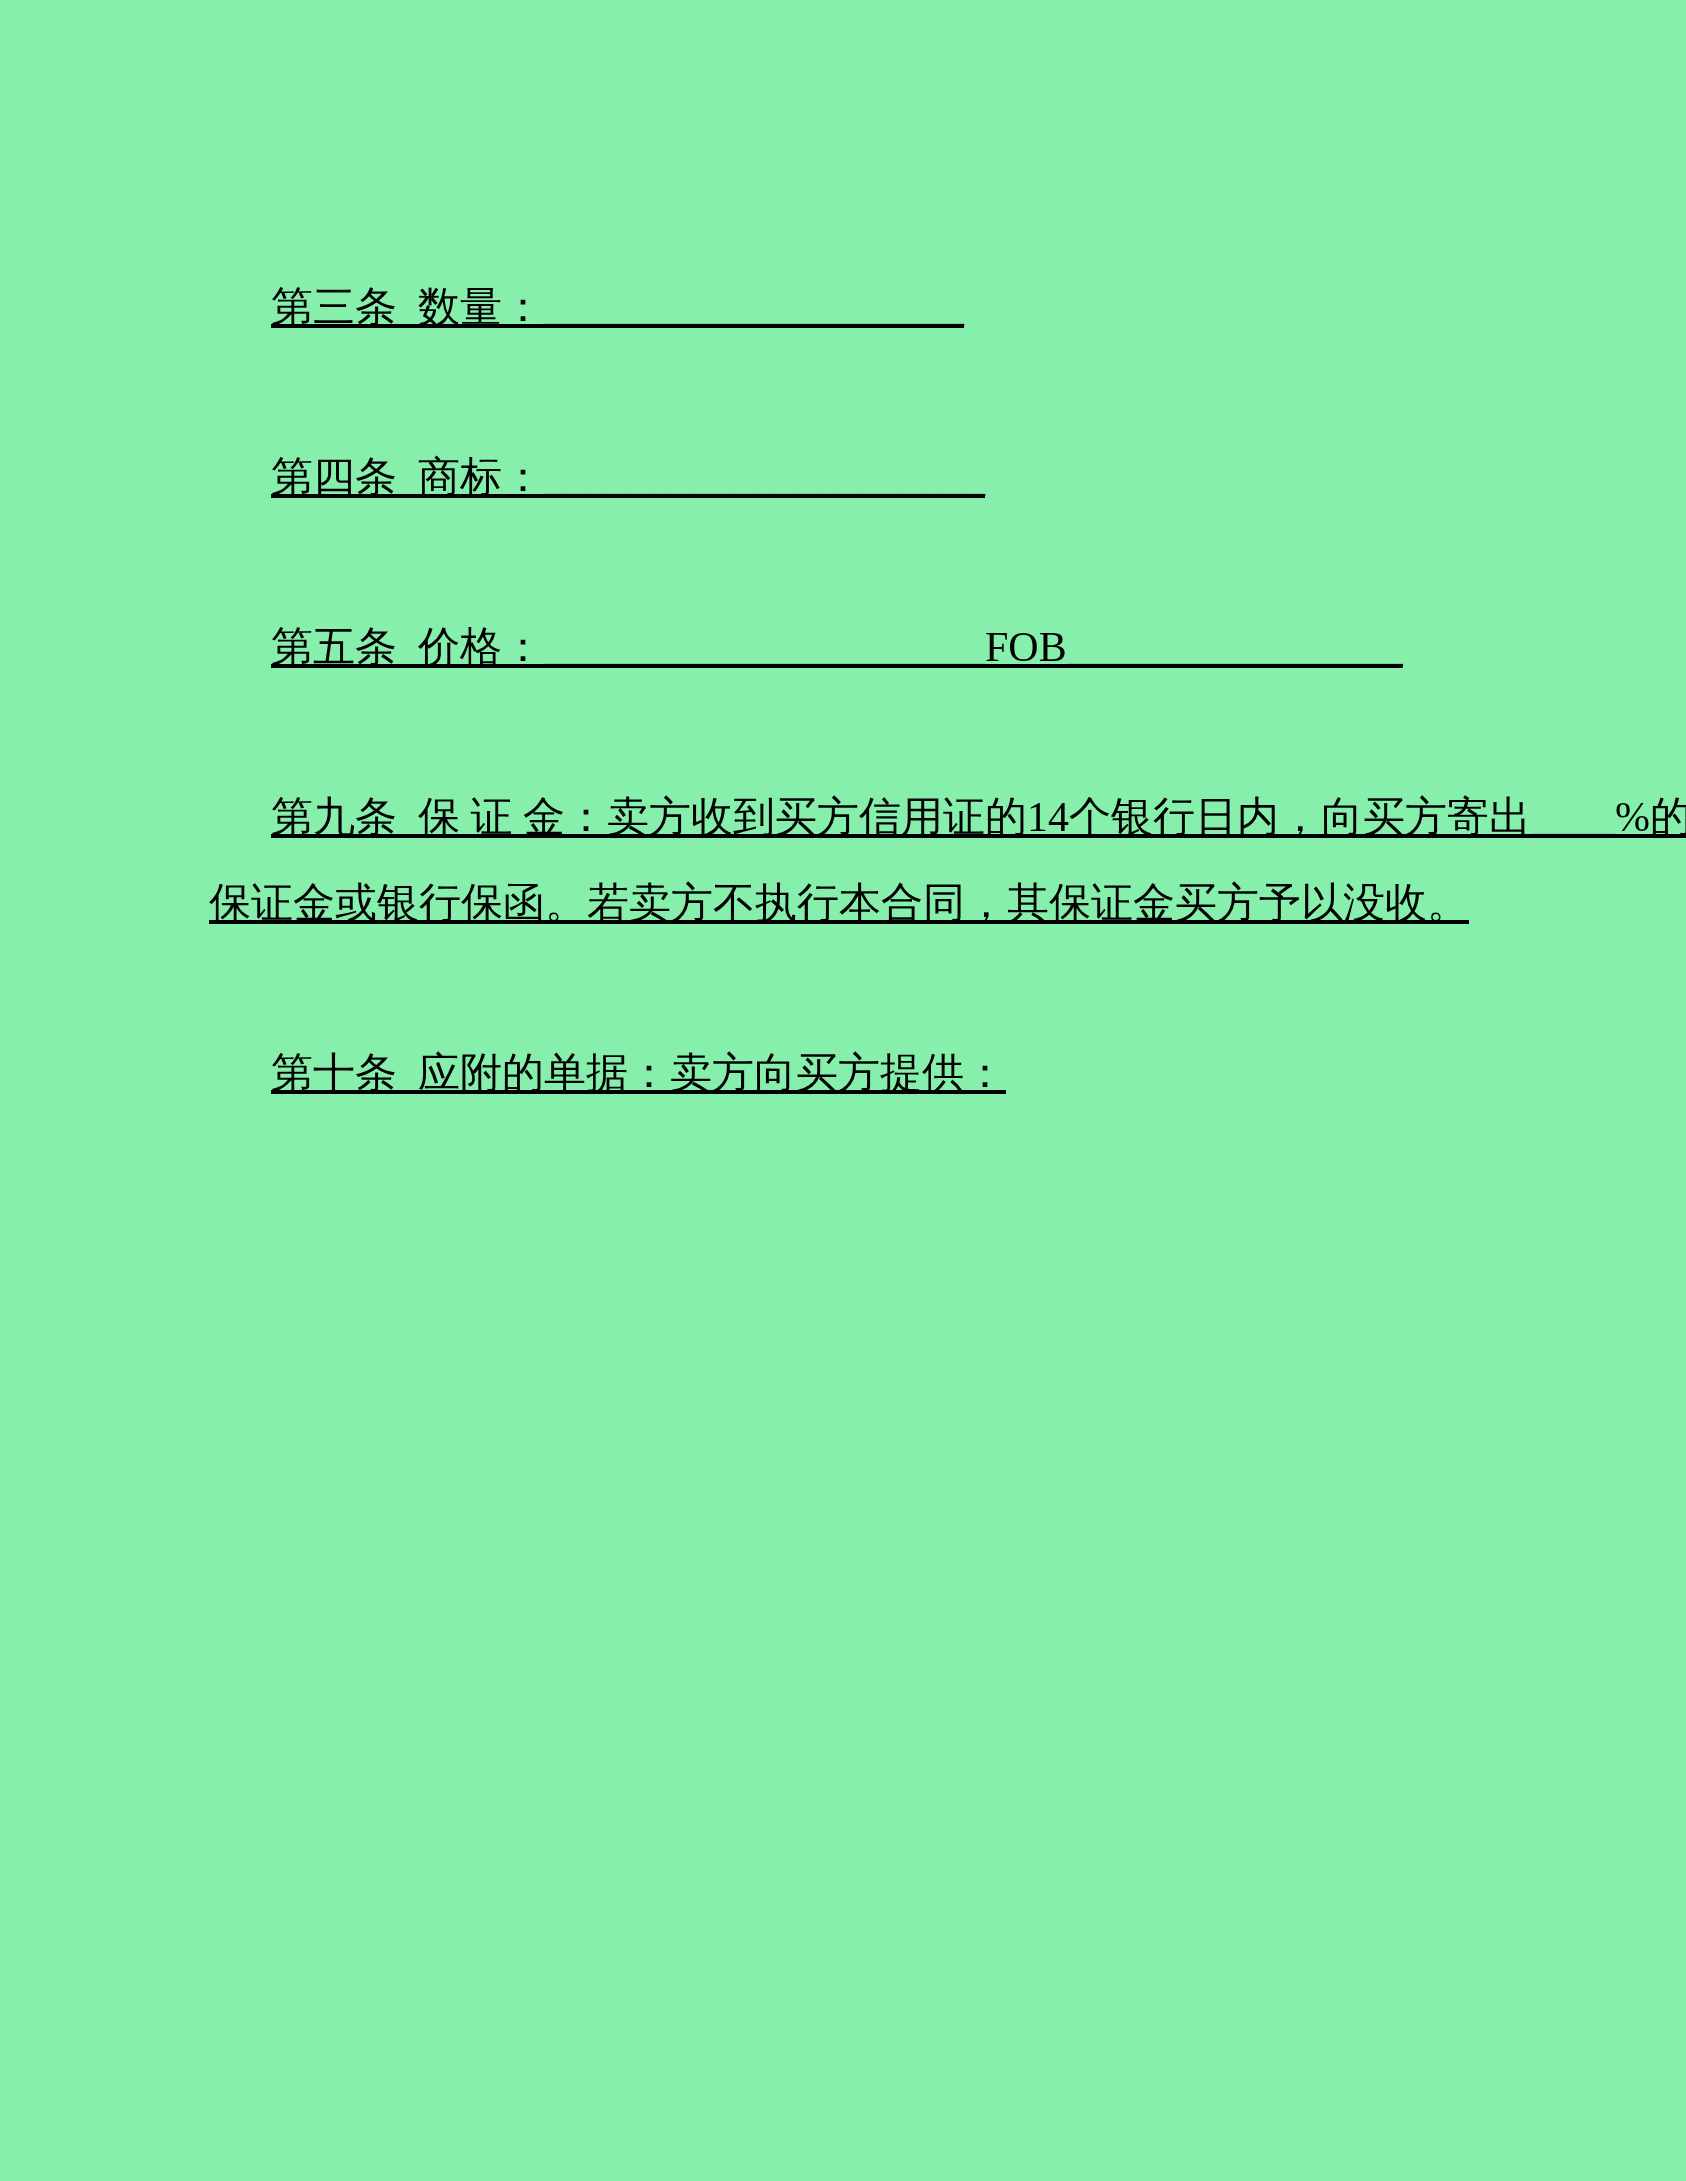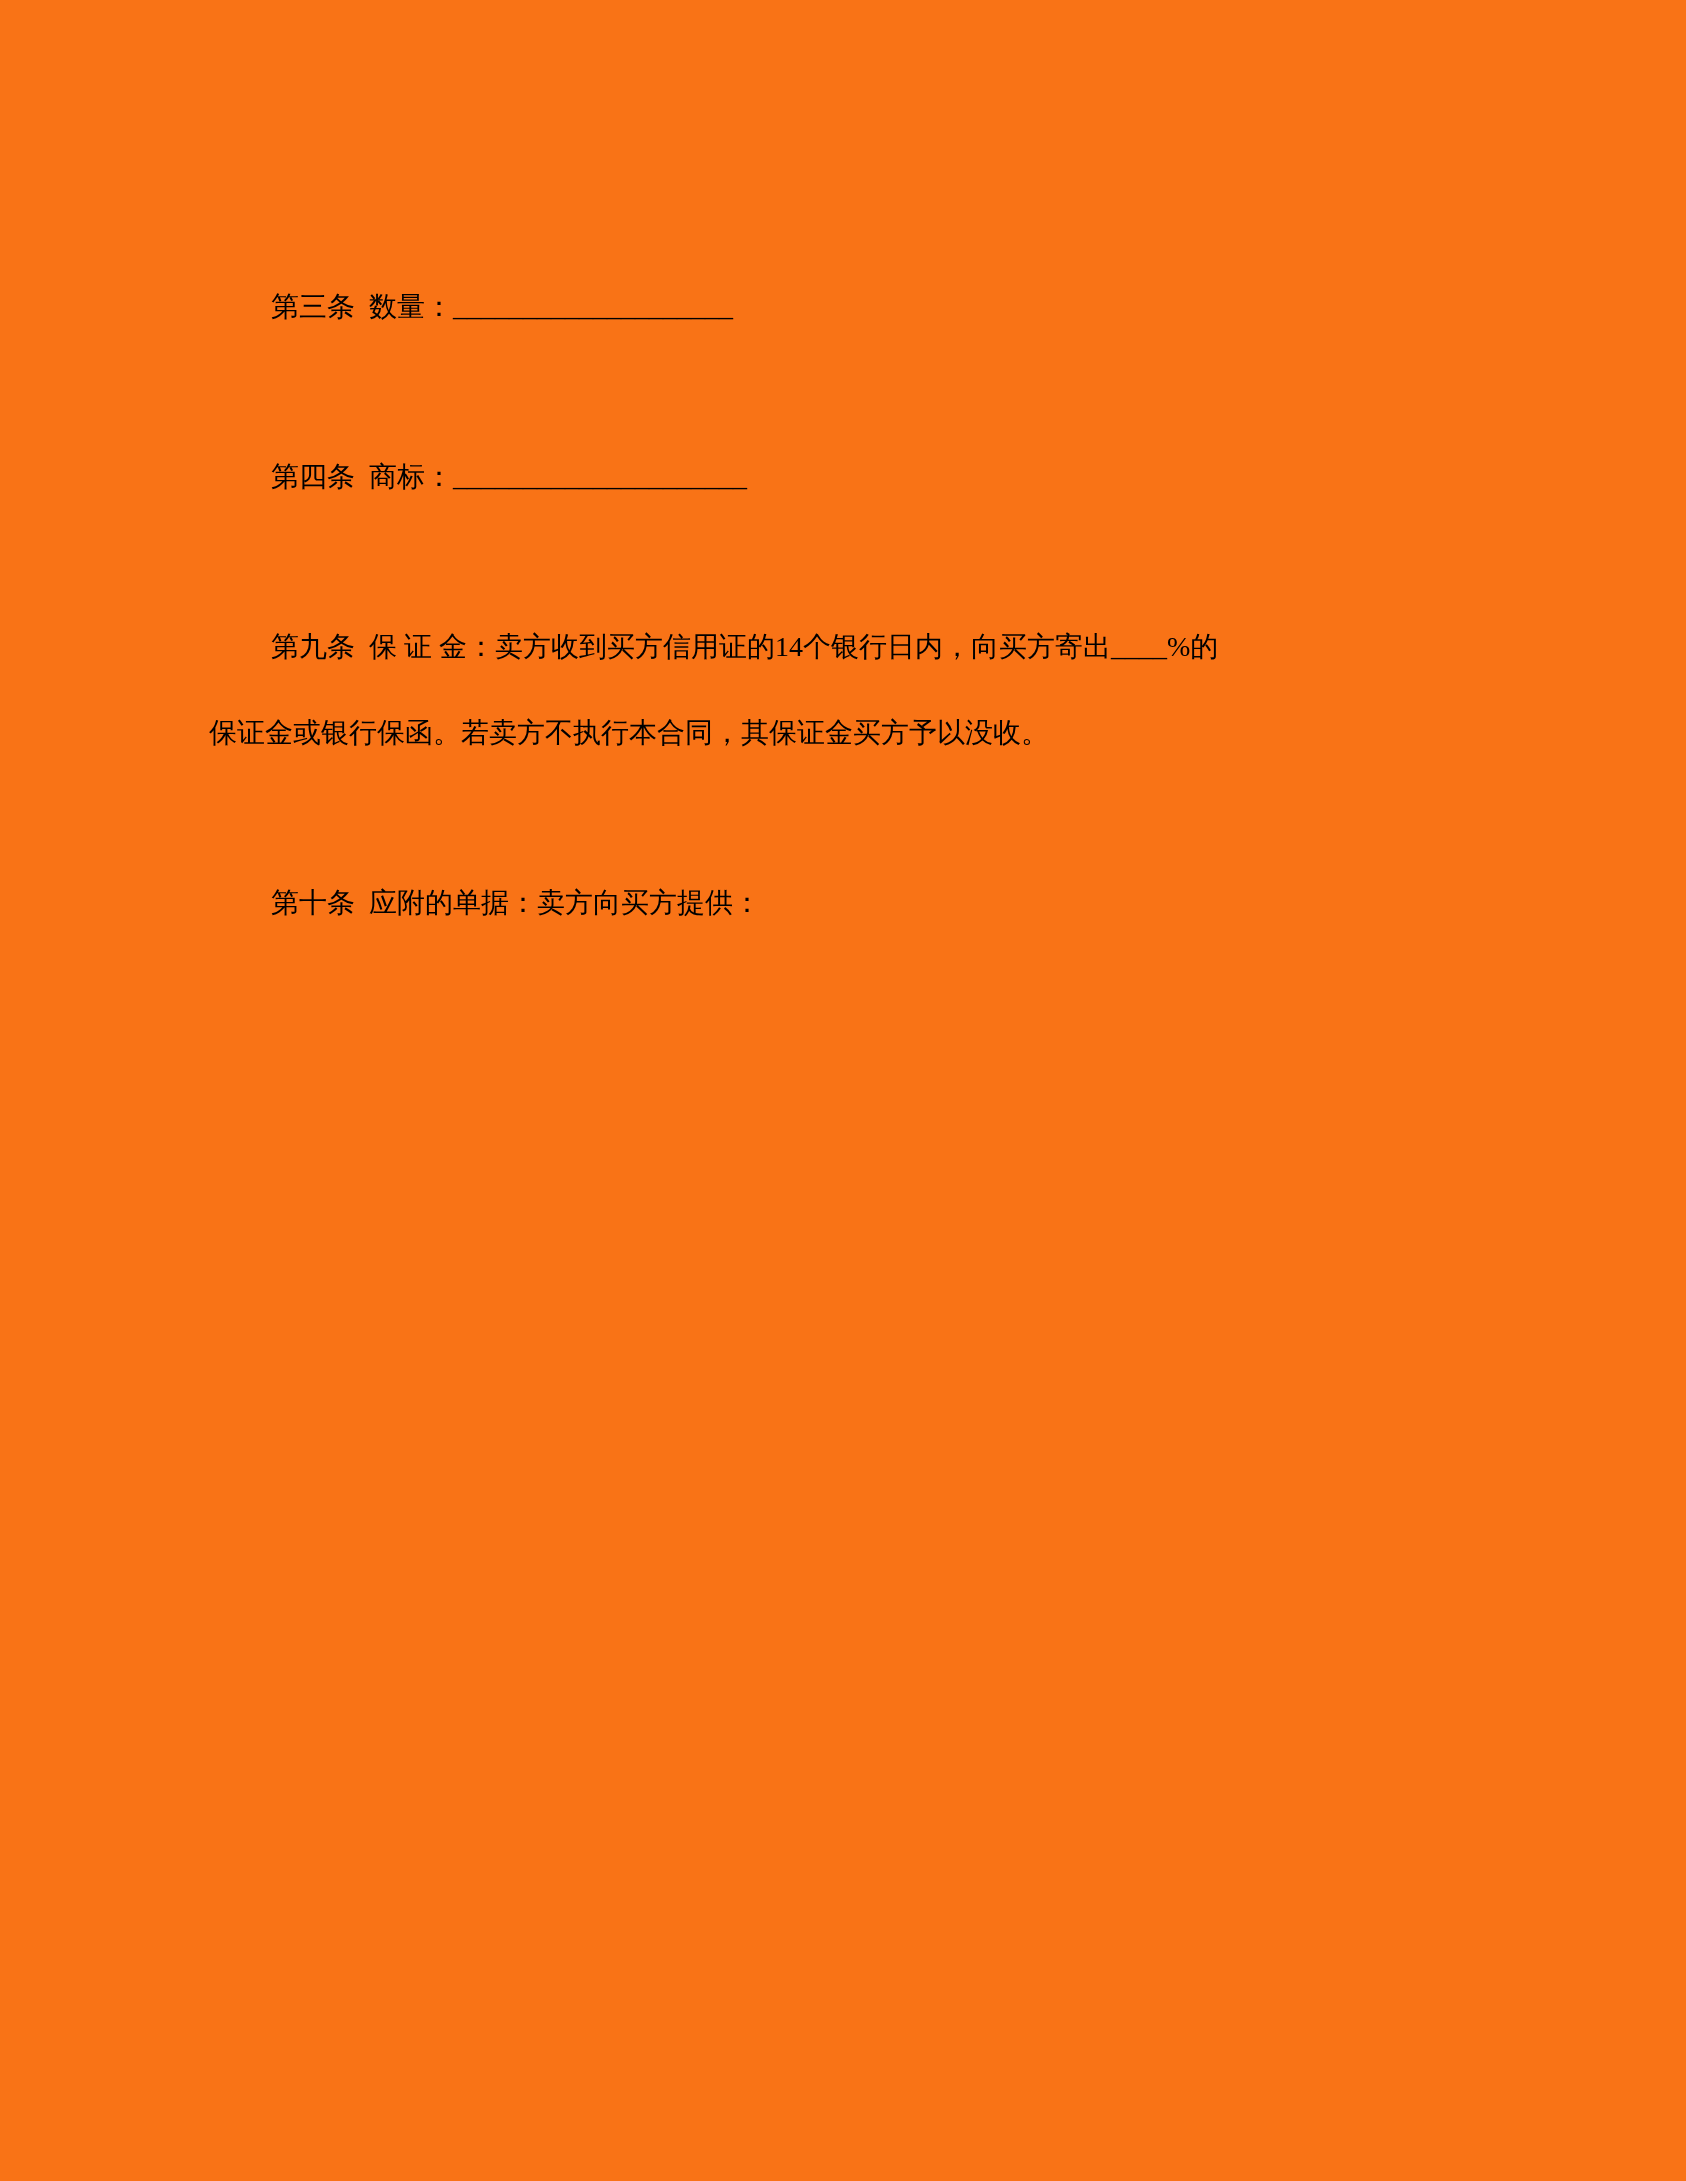--- a/index.html
+++ b/index.html
@@ -6,26 +6,27 @@
     margin: 0;
     padding: 0;
     background: #ffffff;
   }
   .page {
     position: relative;
     width: 1686px;
     height: 2182px;
     box-sizing: border-box;
     padding: 264px 294px 0 209px;
-    background: #f97316;
+    background: #86efac;
     color: #000000;
     font-family: "Liberation Serif", "DejaVu Serif", serif;
-    font-size: 28px;
+    font-size: 42px;
     line-height: 86px;
     overflow: hidden;
+    text-decoration: underline;
   }
   .clause {
     margin: 0 0 84px 0;
   }
   .line {
     white-space: pre;
   }
   .indent {
     text-indent: 62px;
   }
@@ -36,20 +37,23 @@
 <div class="page">
 
   <div class="clause">
     <div class="line indent">第三条  数量：____________________</div>
   </div>
 
   <div class="clause">
     <div class="line indent">第四条  商标：_____________________</div>
   </div>
 
+  <div class="clause">
+    <div class="line indent">第五条  价格：_____________________FOB________________</div>
+  </div>
 
 
 
 
   <div class="clause">
     <div class="line indent">第九条  保 证 金：卖方收到买方信用证的14个银行日内，向买方寄出____%的</div>
     <div class="line">保证金或银行保函。若卖方不执行本合同，其保证金买方予以没收。</div>
   </div>
 
   <div class="clause">

